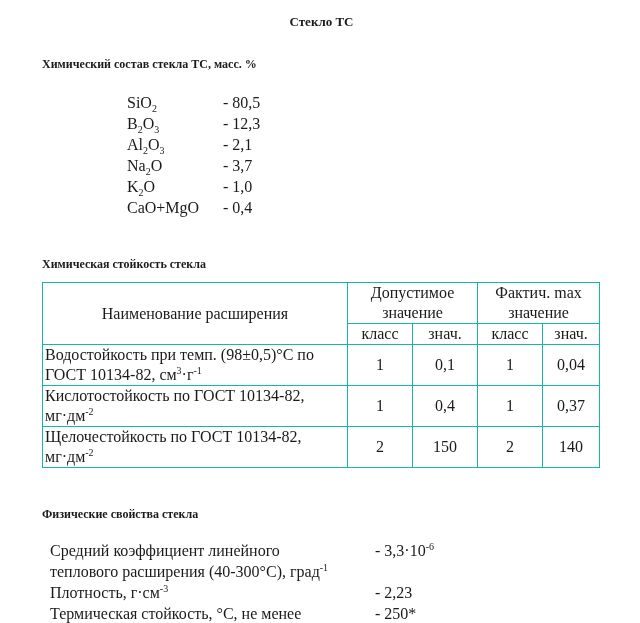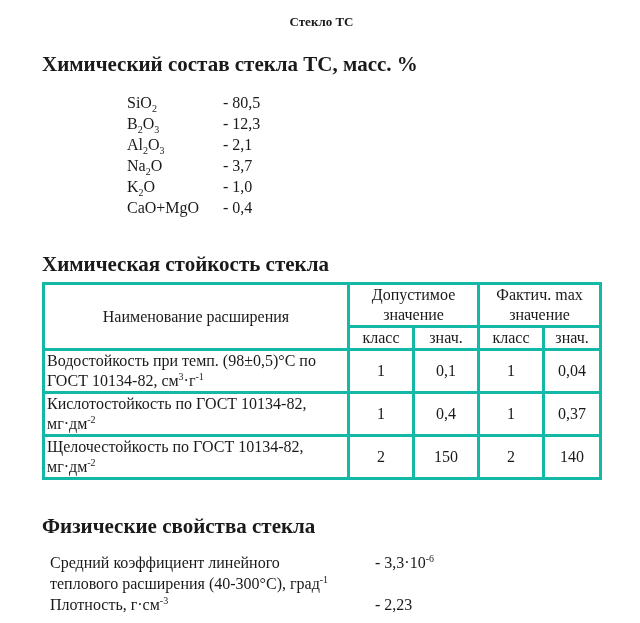--- a/index.html
+++ b/index.html
@@ -6,35 +6,35 @@
   body{
     width:640px;height:623px;background:#ffffff;
     font-family:"Liberation Serif","DejaVu Serif",serif;
     font-size:16px;color:#1a1a1a;overflow:hidden;
   }
   .page{padding:8px 39px 0 42px;}
   .doc-title{
     text-align:center;font-weight:bold;font-size:13px;line-height:24px;margin-top:2px;
   }
   .section-heading{
-    font-weight:bold;font-size:21px;line-height:20px;
+    font-weight:bold;font-size:12px;line-height:20px;
   }
   .h-comp{margin-top:20px;}
   .h-dur{margin-top:36px;}
   .h-phys{margin-top:36px;}
   
   .comp-list{margin:18px 0 0 85px;}
   .comp-row{display:flex;line-height:21px;}
   .comp-formula{width:96px;}
   
   table.dur{
     border-collapse:collapse;width:557px;margin-top:8px;table-layout:fixed;
   }
   table.dur th,table.dur td{
-    border:3px solid #14b8a6;font-weight:normal;line-height:1.25;padding:0 2px;
+    border:1px solid #14b8a6;font-weight:normal;line-height:1.25;padding:0 2px;
   }
   table.dur th{text-align:center;vertical-align:middle;}
   th.group-h{height:39px;}
   tr.sub-h th{height:19px;text-align:center;}
   td.name-cell{
     text-align:left;padding:2px 4px 2px 5px;vertical-align:middle;height:39px;
   }
   td.val-cell{text-align:center;vertical-align:middle;}
   
   .prop-list{margin:16px 0 0 8px;}
@@ -132,15 +132,19 @@
 
   <div class="prop-list">
       <div class="prop-row">
         <span class="prop-label"><span>Средний коэффициент линейного</span><br><span>теплового расширения (40-300°С), град</span><sup>-1</sup></span>
         <span class="prop-value"><span>- 3,3·10</span><sup>-6</sup></span>
       </div>
       <div class="prop-row">
         <span class="prop-label"><span>Плотность, г·см</span><sup>-3</sup></span>
         <span class="prop-value"><span>- 2,23</span></span>
       </div>
+      <div class="prop-row">
+        <span class="prop-label"><span>Термическая стойкость, °С, не менее</span></span>
+        <span class="prop-value"><span>- 250*</span></span>
+      </div>
     </div>
 
 </div>
 
 </body></html>

